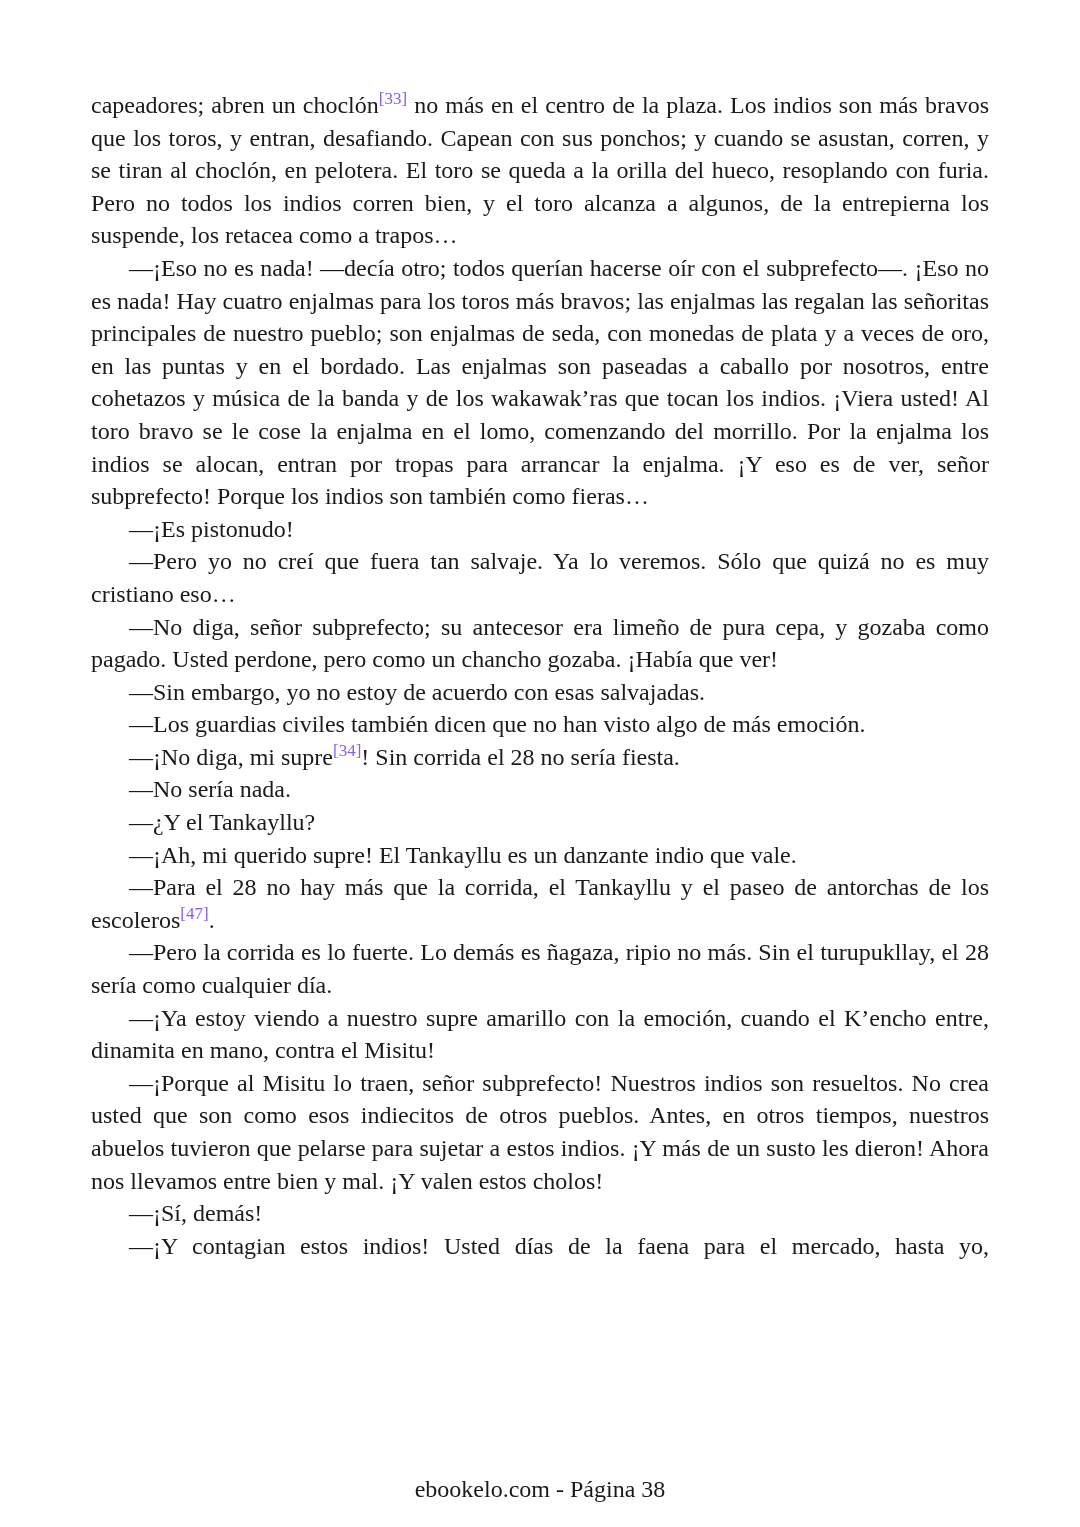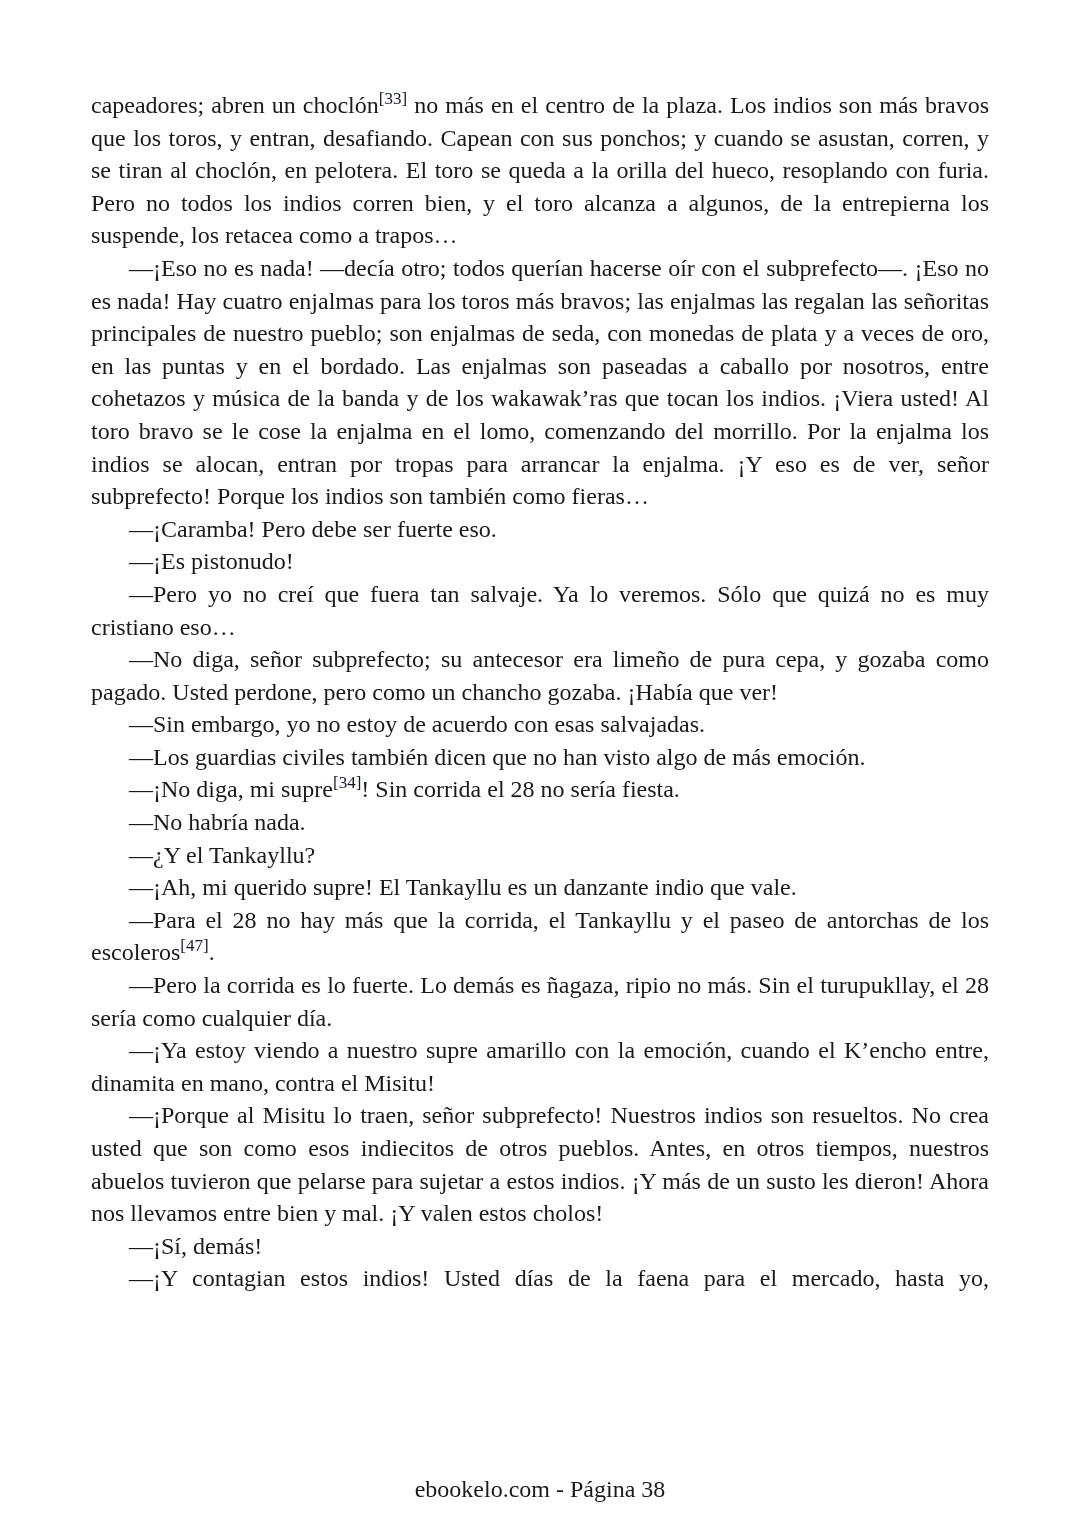--- a/index.html
+++ b/index.html
@@ -26,21 +26,21 @@
     .para {
       margin: 0;
       text-align: justify;
       text-indent: 38px;
       hyphens: none;
     }
     .para.no-indent {
       text-indent: 0;
     }
     .noteref {
-      color: #0f172a;
+      color: #8b5cf6;
       font-size: 17px;
       vertical-align: 9px;
       line-height: 0;
       text-decoration: none;
     }
     .footer {
       position: absolute;
       left: 0;
       width: 1080px;
       top: 1473px;
@@ -49,28 +49,27 @@
       line-height: 32px;
       color: #1a1a1a;
     }
   </style>
 </head>
 <body>
 
 <div class="page-body" id="page-body">
     <p class="para no-indent"><span>capeadores; abren un choclón</span><span class="noteref">[33]</span><span> no más en el centro de la plaza. Los indios son más bravos que los toros, y entran, desafiando. Capean con sus ponchos; y cuando se asustan, corren, y se tiran al choclón, en pelotera. El toro se queda a la orilla del hueco, resoplando con furia. Pero no todos los indios corren bien, y el toro alcanza a algunos, de la entrepierna los suspende, los retacea como a trapos…</span></p>
     <p class="para"><span>—¡Eso no es nada! —decía otro; todos querían hacerse oír con el subprefecto—. ¡Eso no es nada! Hay cuatro enjalmas para los toros más bravos; las enjalmas las regalan las señoritas principales de nuestro pueblo; son enjalmas de seda, con monedas de plata y a veces de oro, en las puntas y en el bordado. Las enjalmas son paseadas a caballo por nosotros, entre cohetazos y música de la banda y de los wakawak’ras que tocan los indios. ¡Viera usted! Al toro bravo se le cose la enjalma en el lomo, comenzando del morrillo. Por la enjalma los indios se alocan, entran por tropas para arrancar la enjalma. ¡Y eso es de ver, señor subprefecto! Porque los indios son también como fieras…</span></p>
-    <p class="para"><span>—¡Caramba! Pero debe ser fuerte eso.</span></p>
     <p class="para"><span>—¡Es pistonudo!</span></p>
     <p class="para"><span>—Pero yo no creí que fuera tan salvaje. Ya lo veremos. Sólo que quizá no es muy cristiano eso…</span></p>
     <p class="para"><span>—No diga, señor subprefecto; su antecesor era limeño de pura cepa, y gozaba como pagado. Usted perdone, pero como un chancho gozaba. ¡Había que ver!</span></p>
     <p class="para"><span>—Sin embargo, yo no estoy de acuerdo con esas salvajadas.</span></p>
     <p class="para"><span>—Los guardias civiles también dicen que no han visto algo de más emoción.</span></p>
     <p class="para"><span>—¡No diga, mi supre</span><span class="noteref">[34]</span><span>! Sin corrida el 28 no sería fiesta.</span></p>
-    <p class="para"><span>—No habría nada.</span></p>
+    <p class="para"><span>—No sería nada.</span></p>
     <p class="para"><span>—¿Y el Tankayllu?</span></p>
     <p class="para"><span>—¡Ah, mi querido supre! El Tankayllu es un danzante indio que vale.</span></p>
     <p class="para"><span>—Para el 28 no hay más que la corrida, el Tankayllu y el paseo de antorchas de los escoleros</span><span class="noteref">[47]</span><span>.</span></p>
     <p class="para"><span>—Pero la corrida es lo fuerte. Lo demás es ñagaza, ripio no más. Sin el turupukllay, el 28 sería como cualquier día.</span></p>
     <p class="para"><span>—¡Ya estoy viendo a nuestro supre amarillo con la emoción, cuando el K’encho entre, dinamita en mano, contra el Misitu!</span></p>
     <p class="para"><span>—¡Porque al Misitu lo traen, señor subprefecto! Nuestros indios son resueltos. No crea usted que son como esos indiecitos de otros pueblos. Antes, en otros tiempos, nuestros abuelos tuvieron que pelarse para sujetar a estos indios. ¡Y más de un susto les dieron! Ahora nos llevamos entre bien y mal. ¡Y valen estos cholos!</span></p>
     <p class="para"><span>—¡Sí, demás!</span></p>
     <p class="para" style="text-align-last: justify;"><span>—¡Y contagian estos indios! Usted días de la faena para el mercado, hasta yo,</span></p>
   </div>
 

